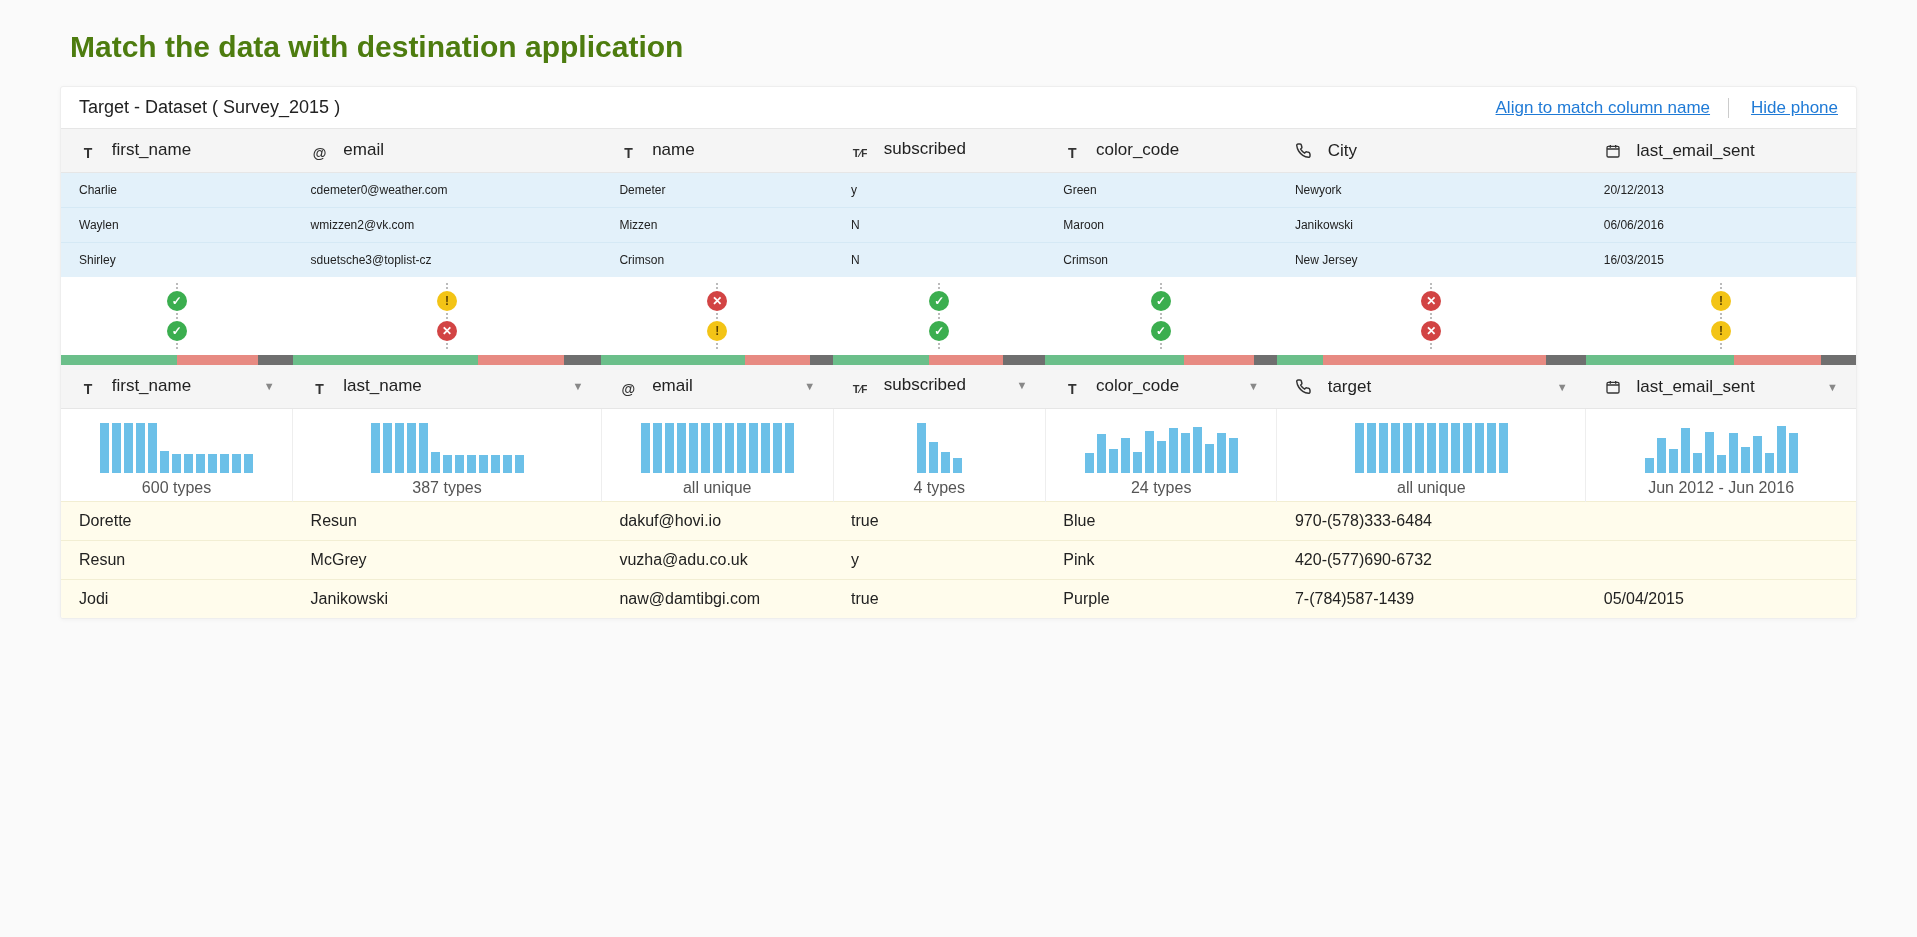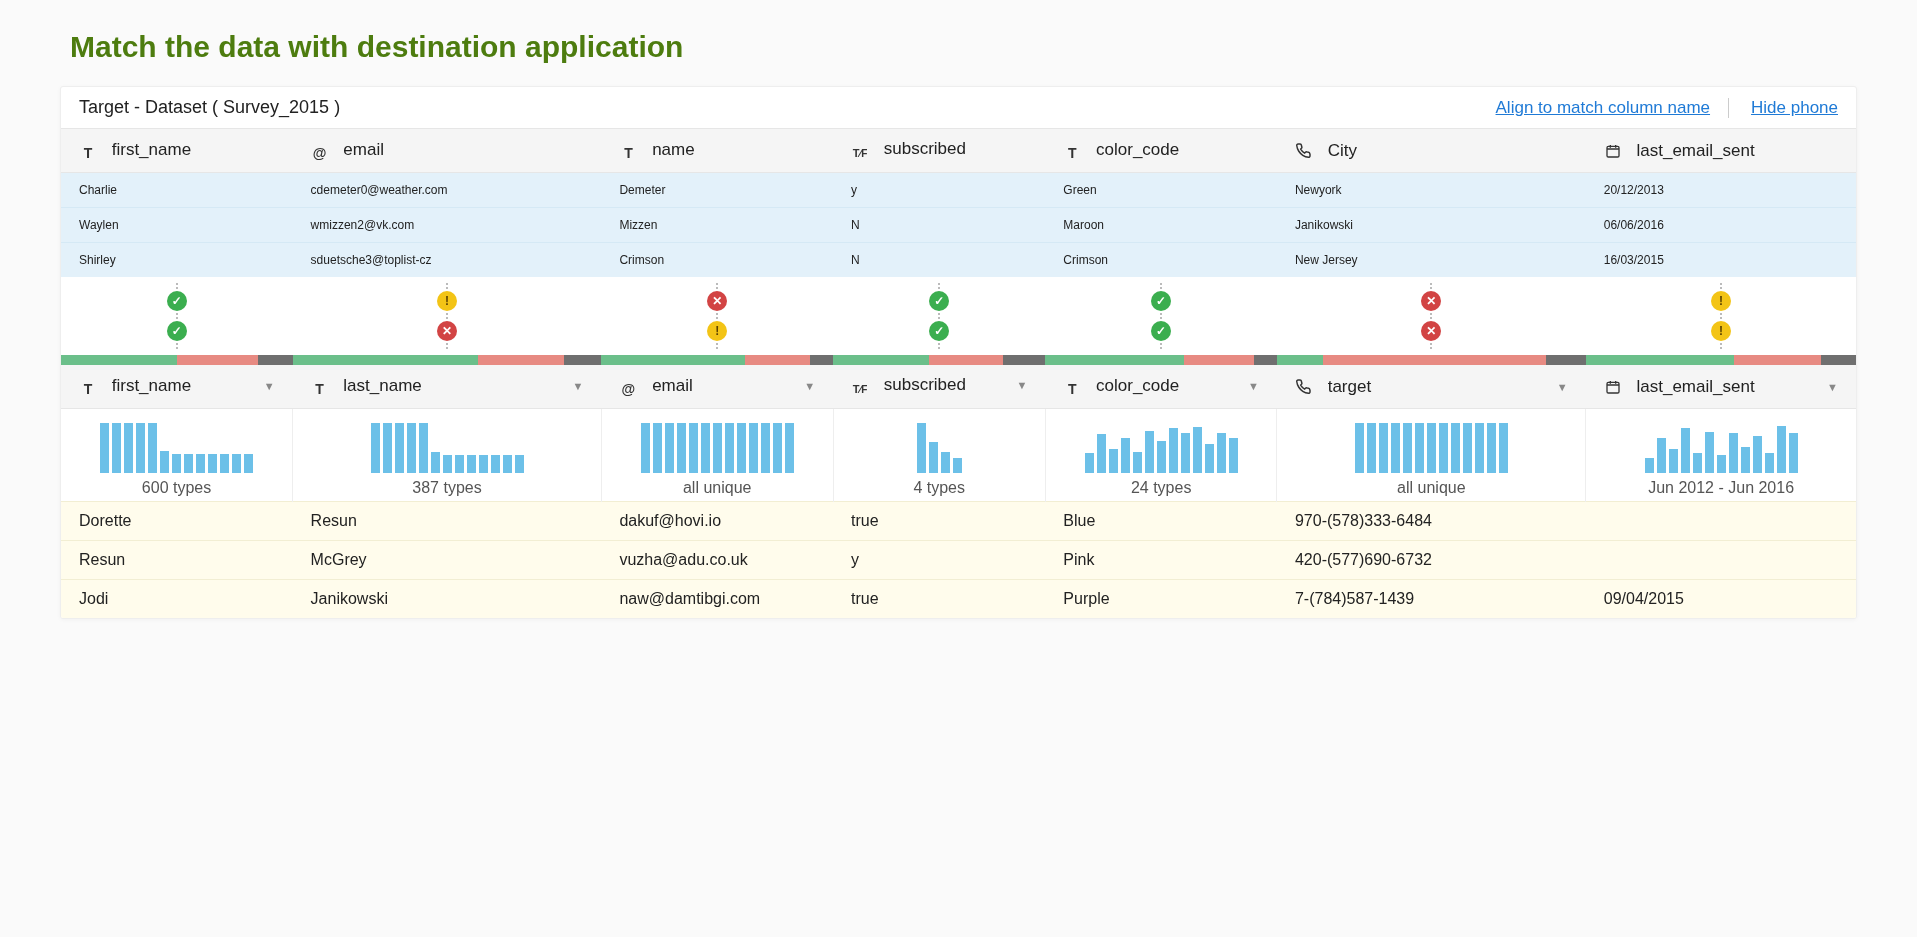--- a/index.html
+++ b/index.html
@@ -496,18 +496,18 @@
           <td>420-(577)690-6732</td>
           <td></td>
         </tr>
         <tr class="src-row">
           <td>Jodi</td>
           <td>Janikowski</td>
           <td>naw@damtibgi.com</td>
           <td>true</td>
           <td>Purple</td>
           <td>7-(784)587-1439</td>
-          <td>09/04/2015</td>
+          <td>05/04/2015</td>
         </tr>
       </tbody>
 
   </table>
 </div>
 
 </body></html>

